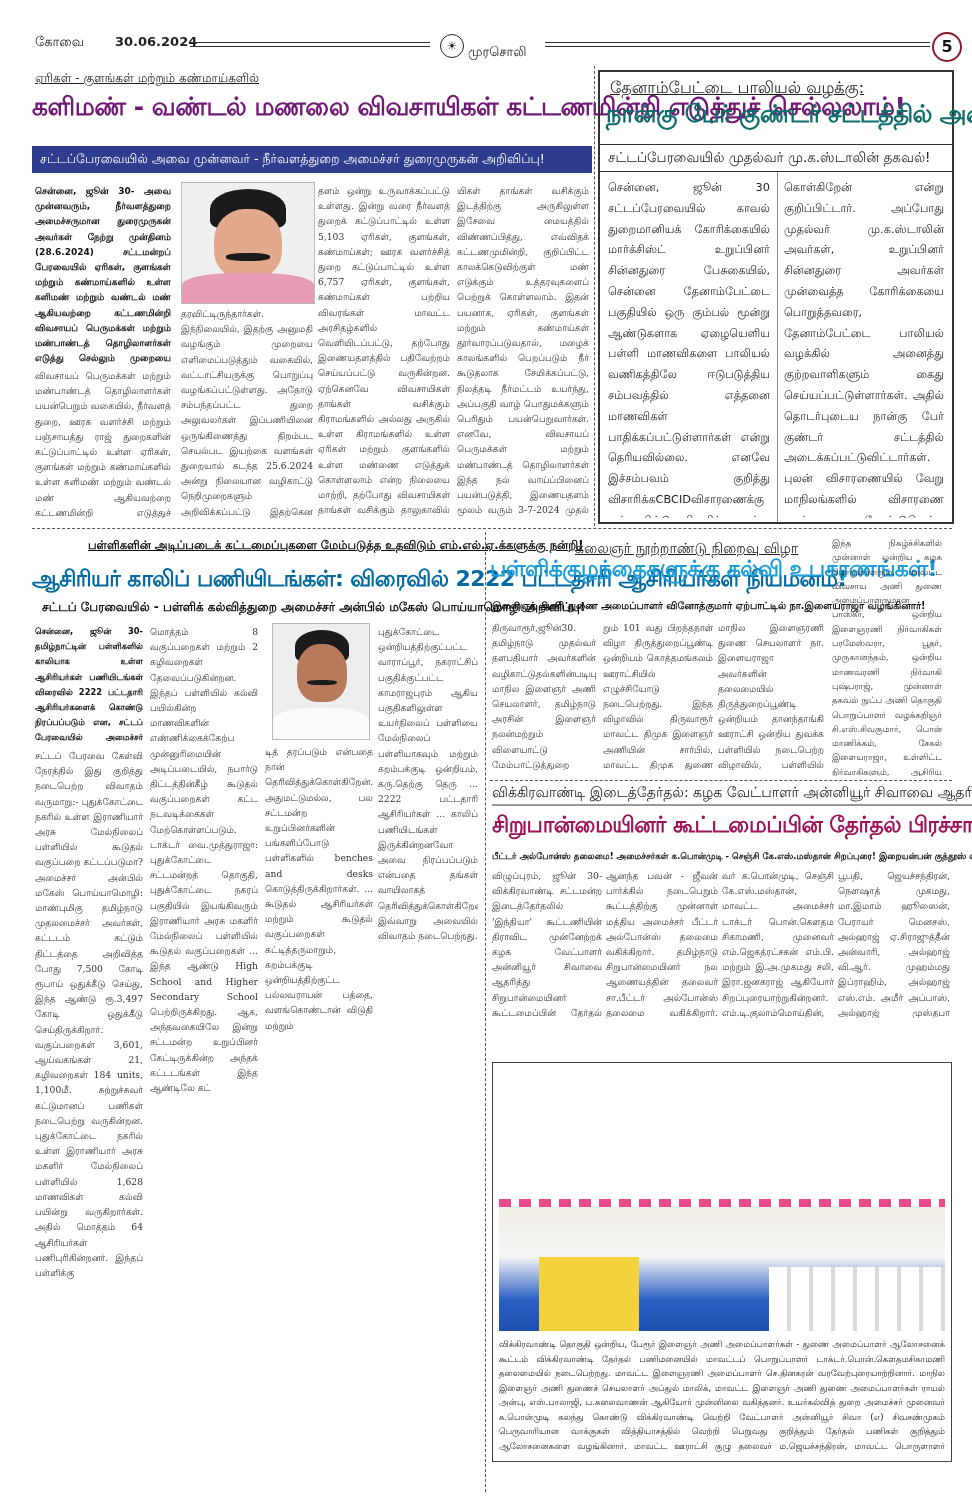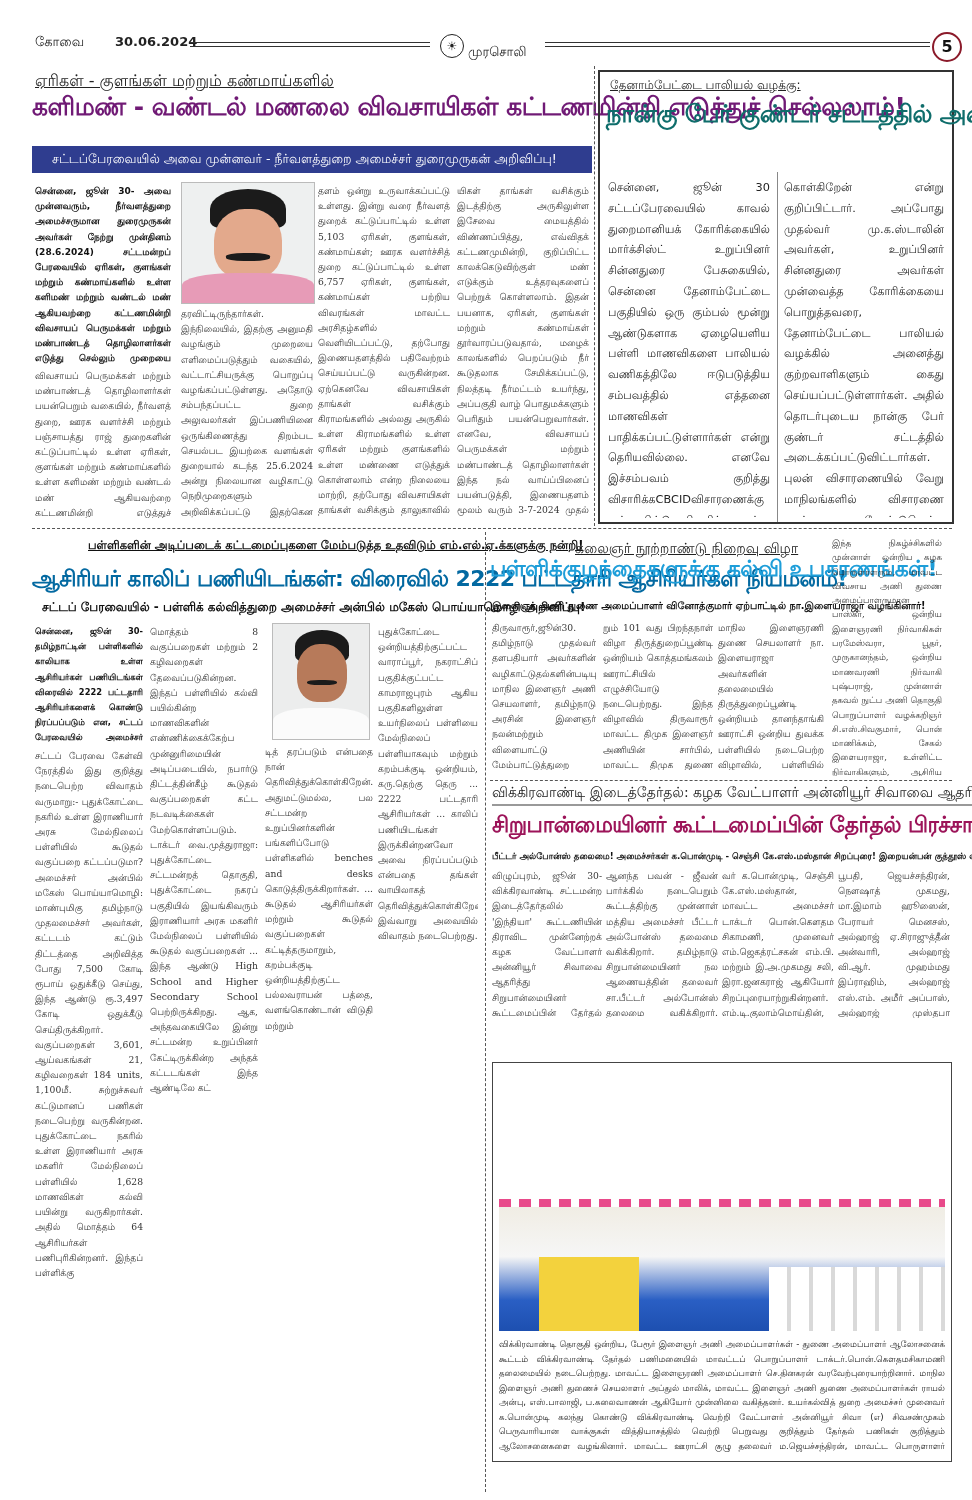--- a/index.html
+++ b/index.html
@@ -7,31 +7,31 @@
   .abs { position:absolute; }
   
   .mast { left:0; top:0; width:972px; height:58px; }
   .mast .city { left:35px; top:34px; font-size:13px; color:#222; }
   .mast .date { left:115px; top:34px; font-size:13px; font-weight:bold; color:#222; }
   .mast .rule { height:3px; border-top:1px solid #333; border-bottom:1px solid #333; top:42px; }
   .mast .logo { left:440px; top:34px; width:22px; height:22px; border:1.5px solid #222; border-radius:50%; font-size:12px; line-height:22px; text-align:center; }
   .mast .paper { left:468px; top:44px; font-size:13px; }
   .mast .pageno { left:932px; top:32px; width:26px; height:26px; border:2px solid #8b1a2a; border-radius:50%; font-weight:bold; text-align:center; line-height:26px; font-size:16px; color:#111; }
 
-  .kicker { font-size:16px; color:#222; text-decoration:underline; white-space:nowrap; }
+  .kicker { font-size:12px; color:#222; text-decoration:underline; white-space:nowrap; }
   .head-pink { font-family:"DejaVu Sans", sans-serif; font-weight:bold; color:#701a75; font-size:25px; white-space:nowrap; letter-spacing:-0.5px; }
-  .subbar-blue { background:#2f3d8f; color:#fff; font-size:12.5px; padding:5px 20px; white-space:nowrap; }
+  .subbar-blue { background:#2f3d8f; color:#fff; font-size:12.5px; padding:5px 8px; white-space:nowrap; }
   .body-text { font-size:9.2px; line-height:15.2px; text-align:justify; color:#333; font-family:"DejaVu Serif", serif; }
   .body-bold { font-weight:bold; font-family:"DejaVu Sans", sans-serif; color:#111; }
   .dotted-v { border-left:1px dashed #555; }
   .dotted-h { border-top:1px dashed #555; }
 
   
   .boxTR { left:598px; top:70px; width:352px; height:450px; border:2px solid #333; }
-  .boxTR .kicker2 { left:10px; top:6px; font-size:12px; text-decoration:underline; white-space:nowrap; }
+  .boxTR .kicker2 { left:10px; top:6px; font-size:16px; text-decoration:underline; white-space:nowrap; }
   .boxTR .head-teal { left:6px; top:28px; font-weight:bold; color:#0f6d6b; font-size:24px; white-space:nowrap; letter-spacing:-0.5px; }
   .boxTR .sub { left:0; top:72px; width:352px; border-top:1px solid #333; border-bottom:1px solid #333; font-size:13.5px; padding:4px 8px; box-sizing:border-box; white-space:nowrap; }
   .boxTR .col { font-size:11.3px; line-height:20.8px; text-align:justify; color:#222; }
 
   
   .photo { background:#f2f2f2; border:1px solid #bbb; overflow:hidden; }
   .face { border-radius:45% 45% 40% 40%; position:absolute; }
 
   .head-red { font-weight:bold; color:#0369a1; font-size:22px; white-space:nowrap; letter-spacing:-0.6px; }
   .head-cyan { font-weight:bold; color:#1e9ed9; font-size:22px; white-space:nowrap; letter-spacing:-0.6px; }
@@ -68,20 +68,21 @@
 </div>
 <div class="abs body-text" style="left:181px;top:306px;width:132px;height:212px;overflow:hidden;">தரவிட்டிருந்தார்கள். இந்நிலையில், இதற்கு அனுமதி வழங்கும் முறையை எளிமைப்படுத்தும் வகையில், வட்டாட்சியருக்கு பொறுப்பு வழங்கப்பட்டுள்ளது. அதோடு சம்பந்தப்பட்ட துறை அலுவலர்கள் இப்பணியினை ஒருங்கிணைத்து திறம்பட செயல்பட இயற்கை வளங்கள் துறையால் கடந்த 25.6.2024 அன்று நிலையான வழிகாட்டு நெறிமுறைகளும் அறிவிக்கப்பட்டு இதற்கென பிரத்யேக இணைய</div>
 <div class="abs body-text" style="left:318px;top:183px;width:132px;height:335px;overflow:hidden;">தளம் ஒன்று உருவாக்கப்பட்டு உள்ளது. இன்று வரை நீர்வளத் துறைக் கட்டுப்பாட்டில் உள்ள 5,103 ஏரிகள், குளங்கள், கண்மாய்கள்; ஊரக வளர்ச்சித் துறை கட்டுப்பாட்டில் உள்ள 6,757 ஏரிகள், குளங்கள், கண்மாய்கள் பற்றிய விவரங்கள் மாவட்ட அரசிதழ்களில் வெளியிடப்பட்டு, தற்போது இணையதளத்தில் பதிவேற்றம் செய்யப்பட்டு வருகின்றன. ஏற்கெனவே விவசாயிகள் தாங்கள் வசிக்கும் கிராமங்களில் அல்லது அருகில் உள்ள கிராமங்களில் உள்ள ஏரிகள் மற்றும் குளங்களில் உள்ள மண்ணை எடுத்துக் கொள்ளலாம் என்ற நிலையை மாற்றி, தற்போது விவசாயிகள் தாங்கள் வசிக்கும் தாலுகாவில் உள்ள ஏரிகள் மற்றும் குளங்களில் வண்டல் மண் எடுத்துக் கொள்ளலாம். மேலும், இடைத்தரகர்கள் இல்லாமல், நேரடியாக விவசா</div>
 <div class="abs body-text" style="left:457px;top:183px;width:132px;height:335px;overflow:hidden;">யிகள் தாங்கள் வசிக்கும் இடத்திற்கு அருகிலுள்ள இசேவை மையத்தில் விண்ணப்பித்து, எவ்விதக் கட்டணமுமின்றி, குறிப்பிட்ட காலக்கெடுவிற்குள் மண் எடுக்கும் உத்தரவுகளைப் பெற்றுக் கொள்ளலாம். இதன் பயனாக, ஏரிகள், குளங்கள் மற்றும் கண்மாய்கள் தூர்வாரப்படுவதால், மழைக் காலங்களில் பெறப்படும் நீர் கூடுதலாக சேமிக்கப்பட்டு, நிலத்தடி நீர்மட்டம் உயர்ந்து, அப்பகுதி வாழ் பொதுமக்களும் பெரிதும் பயன்பெறுவார்கள். எனவே, விவசாயப் பெருமக்கள் மற்றும் மண்பாண்டத் தொழிலாளர்கள் இந்த நல் வாய்ப்பினைப் பயன்படுத்தி, இணையதளம் மூலம் வரும் 3-7-2024 முதல் விண்ணப்பித்துப் பயன்பெறுமாறு கேட்டுக்கொண்டு அமைகிறேன். இவ்வாறு அமைச்சர் துரைமுருகன் கூறினார்.</div>
 
 <div class="abs dotted-v" style="left:594px;top:66px;height:460px;"></div>
 
 <div class="abs boxTR">
   <div class="abs kicker2">தேனாம்பேட்டை பாலியல் வழக்கு:</div>
   <div class="abs head-teal">நான்கு பேர் குண்டர் சட்டத்தில் அடைப்பு!</div>
+  <div class="abs sub">சட்டப்பேரவையில் முதல்வர் மு.க.ஸ்டாலின் தகவல்!</div>
   <div class="abs col" style="left:8px;top:106px;width:162px;height:340px;overflow:hidden;">சென்னை, ஜூன் 30 சட்டப்பேரவையில் காவல் துறைமானியக் கோரிக்கையில் மார்க்சிஸ்ட் உறுப்பினர் சின்னதுரை பேசுகையில், சென்னை தேனாம்பேட்டை பகுதியில் ஒரு கும்பல் மூன்று ஆண்டுகளாக ஏழையெளிய பள்ளி மாணவிகளை பாலியல் வணிகத்திலே ஈடுபடுத்திய சம்பவத்தில் எத்தனை மாணவிகள் பாதிக்கப்பட்டுள்ளார்கள் என்று தெரியவில்லை. எனவே இச்சம்பவம் குறித்து விசாரிக்கCBCIDவிசாரணைக்கு உத்தரவிட்டு, விசாரித்து மூன்று மாத கால அவகாசத்திலே குற்றவாளிகள் அனைவரையும் கைது செய்திட வேண்டுமென பணிவோடு நான் கேட்டுக்</div>
   <div class="abs" style="left:177px;top:100px;height:350px;border-left:1px solid #888;"></div>
   <div class="abs col" style="left:184px;top:106px;width:160px;height:340px;overflow:hidden;">கொள்கிறேன் என்று குறிப்பிட்டார். அப்போது முதல்வர் மு.க.ஸ்டாலின் அவர்கள், உறுப்பினர் சின்னதுரை அவர்கள் முன்வைத்த கோரிக்கையை பொறுத்தவரை, தேனாம்பேட்டை பாலியல் வழக்கில் அனைத்து குற்றவாளிகளும் கைது செய்யப்பட்டுள்ளார்கள். அதில் தொடர்புடைய நான்கு பேர் குண்டர் சட்டத்தில் அடைக்கப்பட்டுவிட்டார்கள். புலன் விசாரணையில் வேறு மாநிலங்களில் விசாரணை நடத்த வேண்டுமென்ற சூழ்நிலை எழுந்ததால் CBCID க்கு மாற்ற வேண்டுமென்ற உறுப்பினர் கோரிக்கை நிச்சயம் பரிசீலிக்கப்படும் என்று தெரிவித்தார்.</div>
 </div>
 
 <div class="abs dotted-h" style="left:32px;top:528px;width:920px;"></div>
 
 <div class="abs small-kicker" style="left:48px;top:538px;margin-left:40px;">பள்ளிகளின் அடிப்படைக் கட்டமைப்புகளை மேம்படுத்த உதவிடும் எம்.எல்.ஏ.க்களுக்கு நன்றி!</div>
 <div class="abs head-red" style="left:32px;top:566px;">ஆசிரியர் காலிப் பணியிடங்கள்: விரைவில் 2222 பட்டதாரி ஆசிரியர்கள் நியமனம்!</div>
 <div class="abs sub-black" style="left:42px;top:600px;">சட்டப் பேரவையில் - பள்ளிக் கல்வித்துறை அமைச்சர் அன்பில் மகேஸ் பொய்யாமொழி அறிவிப்பு!</div>

